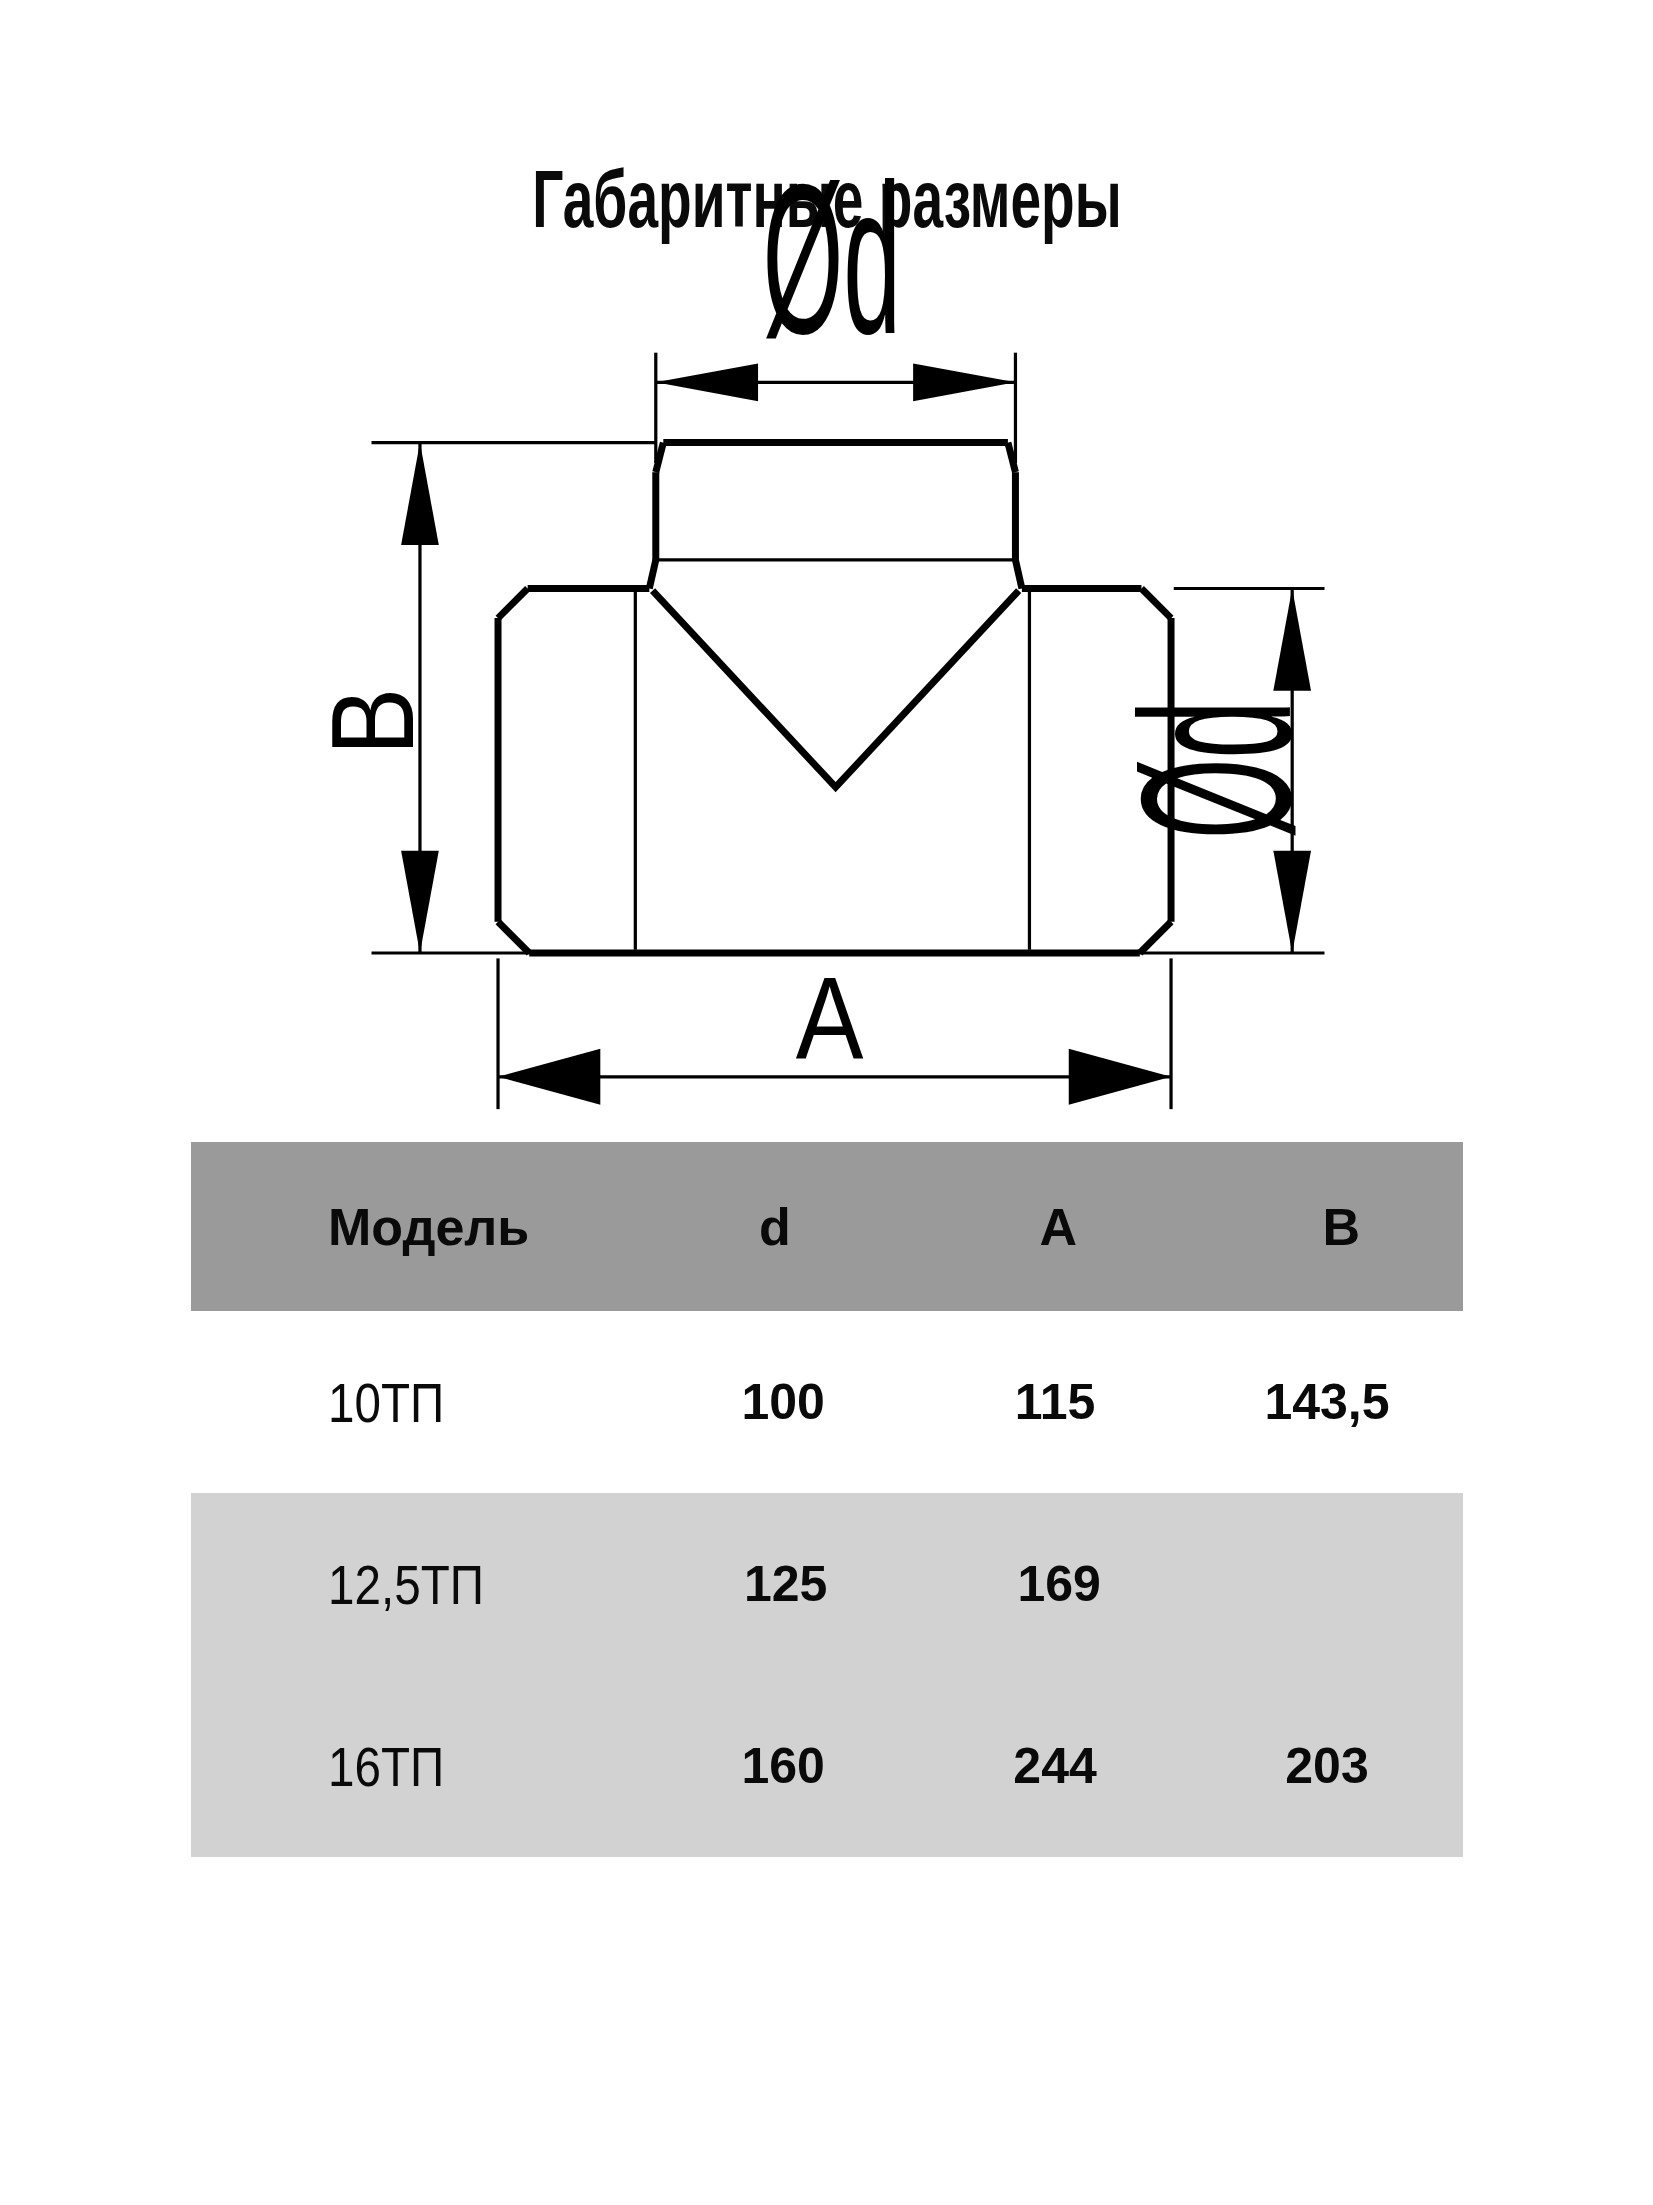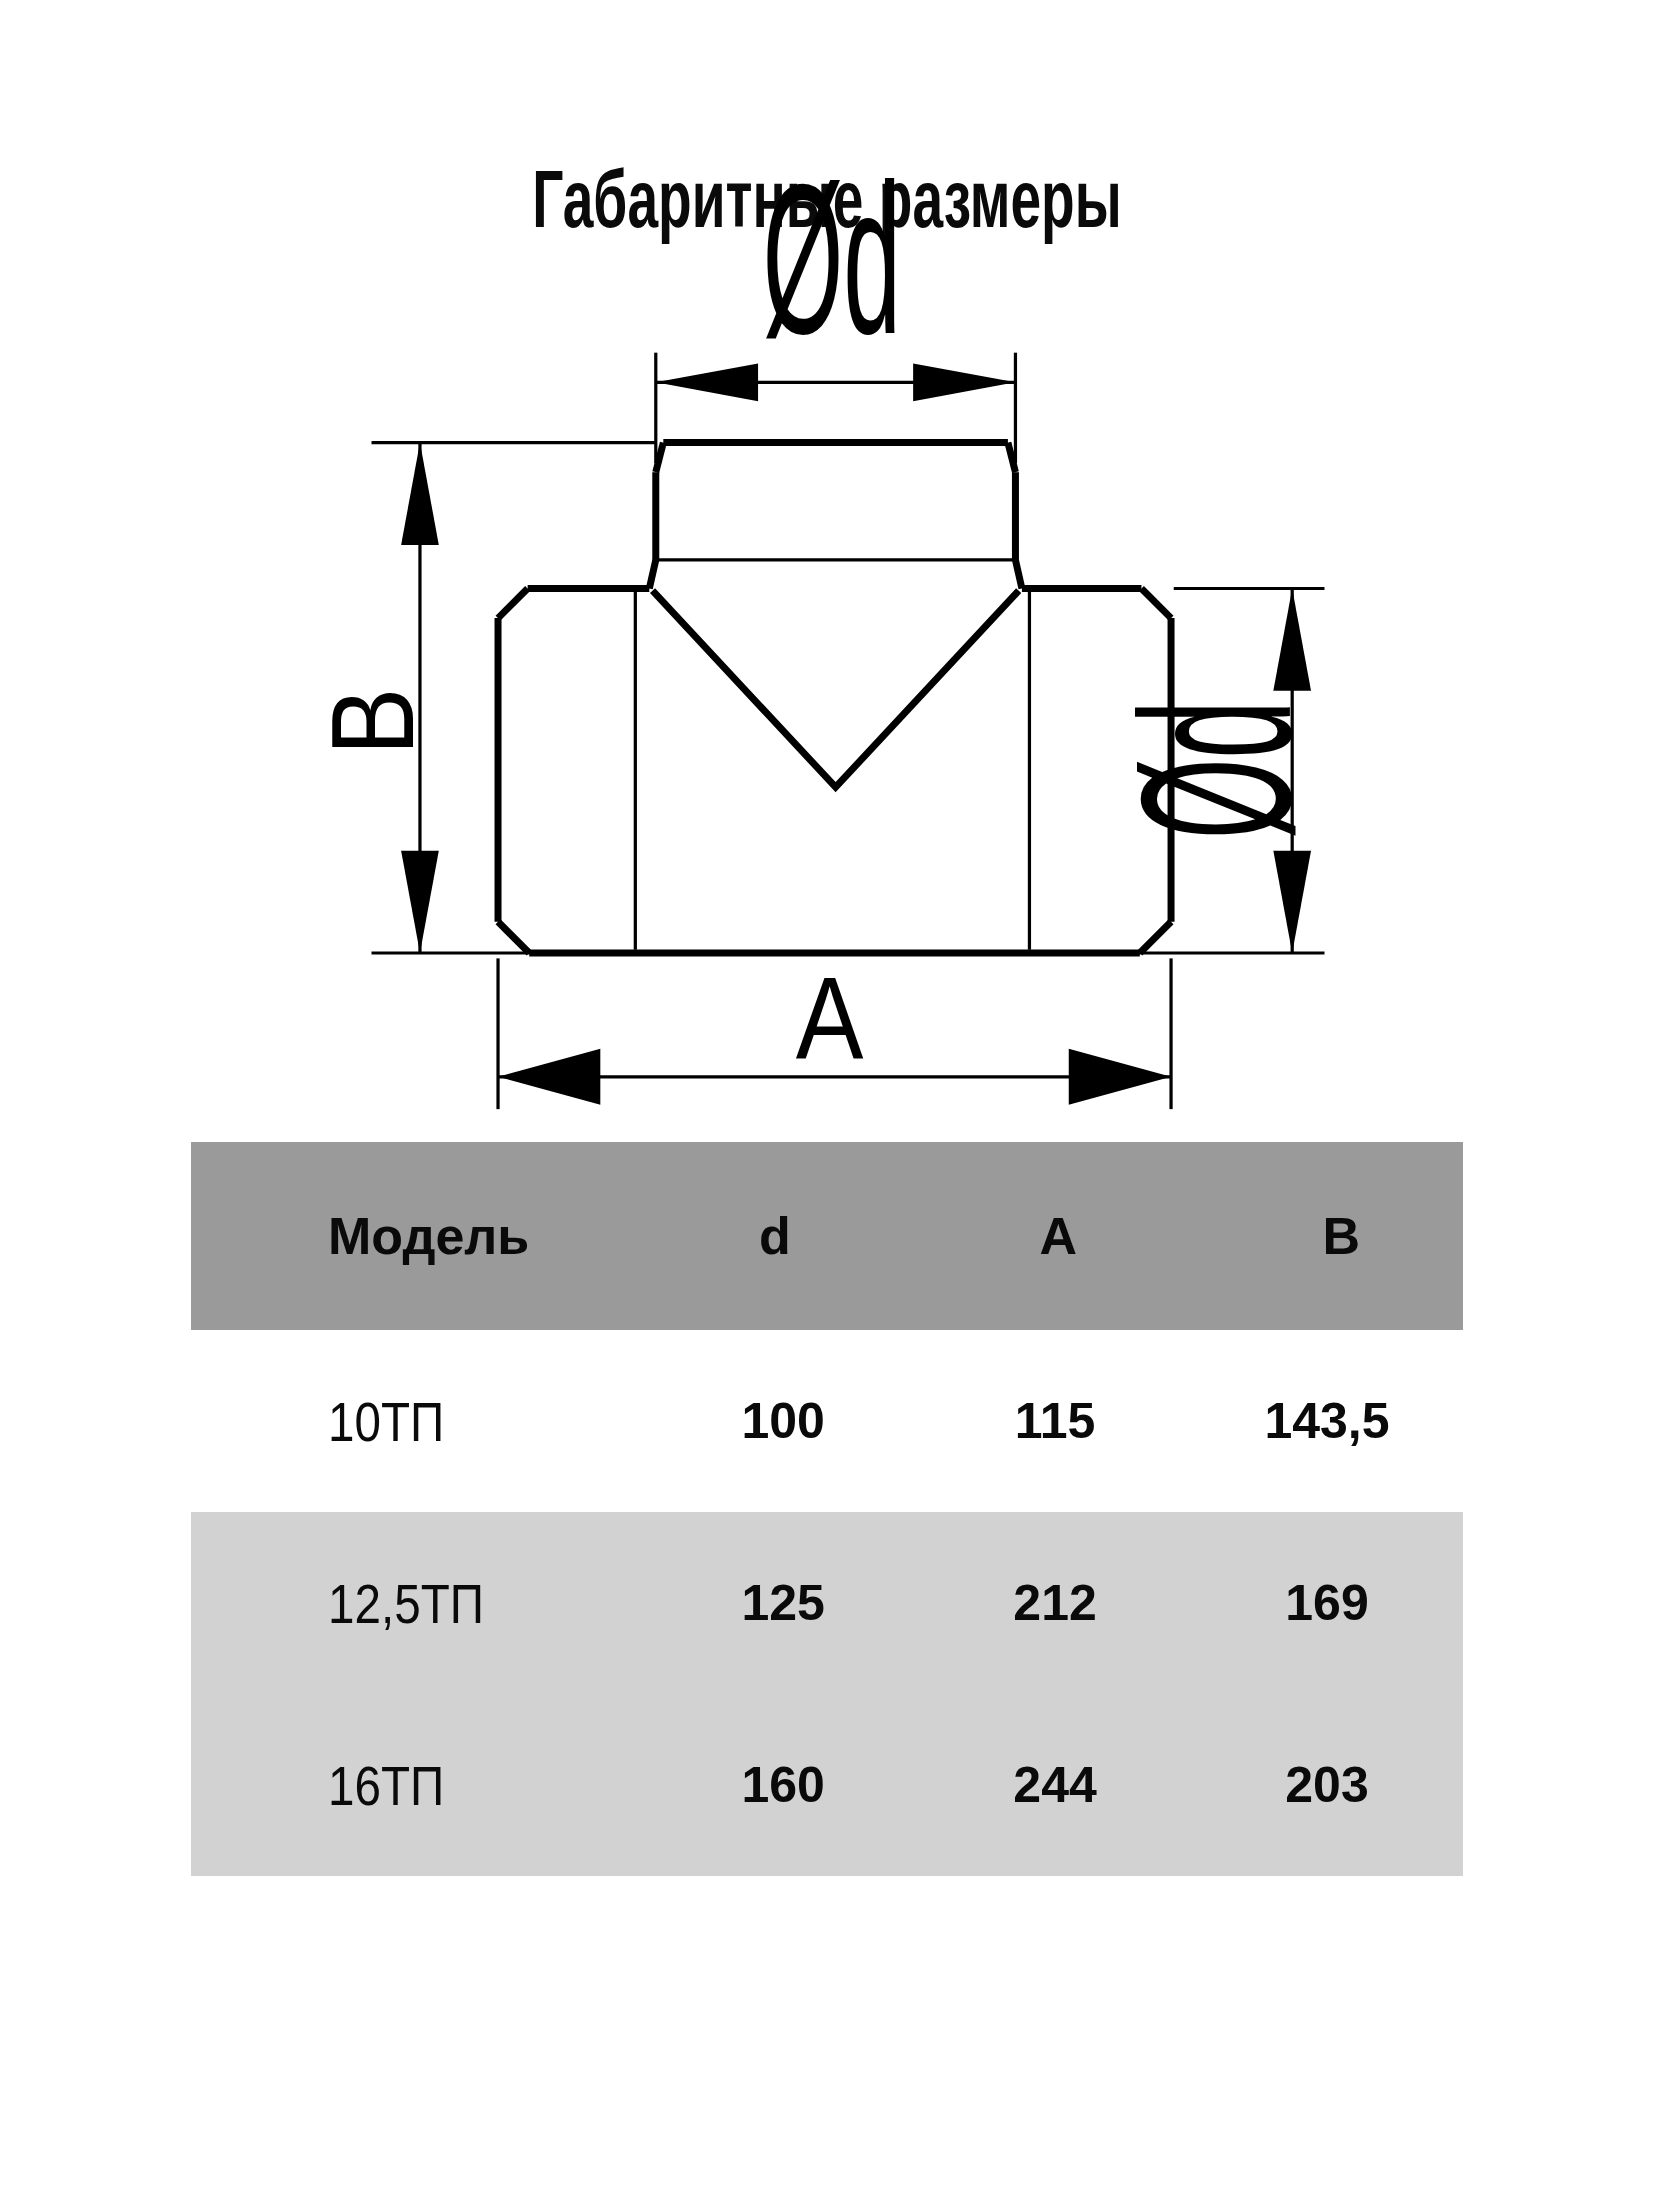--- a/index.html
+++ b/index.html
@@ -18,21 +18,21 @@
   .ln{stroke:#000;fill:none}
   .thin{stroke-width:6px}
   .bold{stroke-width:13px}
   .ah{fill:#000;stroke:none}
   .dim-text{font-family:"Liberation Sans","DejaVu Sans",sans-serif;fill:#000;}
   .t-od{font-size:460px;}
   .t-ab{font-size:230px;}
   
   .spec-table{position:absolute;left:191px;top:1142px;width:1272px;}
   .t-row{display:flex;align-items:center;width:100%;}
-  .t-head{height:188px;background:#9a9a9a;font-weight:700;font-size:52px;gap:40px;}
+  .t-head{height:169px;background:#9a9a9a;font-weight:700;font-size:52px;gap:40px;}
   .t-data{height:182px;font-size:50px;}
   .t-data.alt{background:#d2d2d2;}
   .c-model{width:36%;box-sizing:border-box;padding-left:137px;}
   .c-num{width:21.5%;text-align:center;font-weight:700;}
   .t-head .c-num{font-weight:700;}
   .model-txt{font-weight:400;font-size:56px;display:inline-block;
     transform:scaleX(0.85);transform-origin:left center;white-space:nowrap;}
 </style>
 </head>
 <body>
@@ -117,21 +117,20 @@
   <div class="t-row t-data">
     <div class="c-model"><span class="model-txt">10ТП</span></div>
     <div class="c-num">100</div>
     <div class="c-num">115</div>
     <div class="c-num">143,5</div>
   </div>
 
   <div class="t-row t-data alt">
     <div class="c-model"><span class="model-txt">12,5ТП</span></div>
     <div class="c-num">125</div>
-    <div class="c-num">212</div>
     <div class="c-num">169</div>
   </div>
 
 
   <div class="t-row t-data alt">
     <div class="c-model"><span class="model-txt">16ТП</span></div>
     <div class="c-num">160</div>
     <div class="c-num">244</div>
     <div class="c-num">203</div>
   </div>

